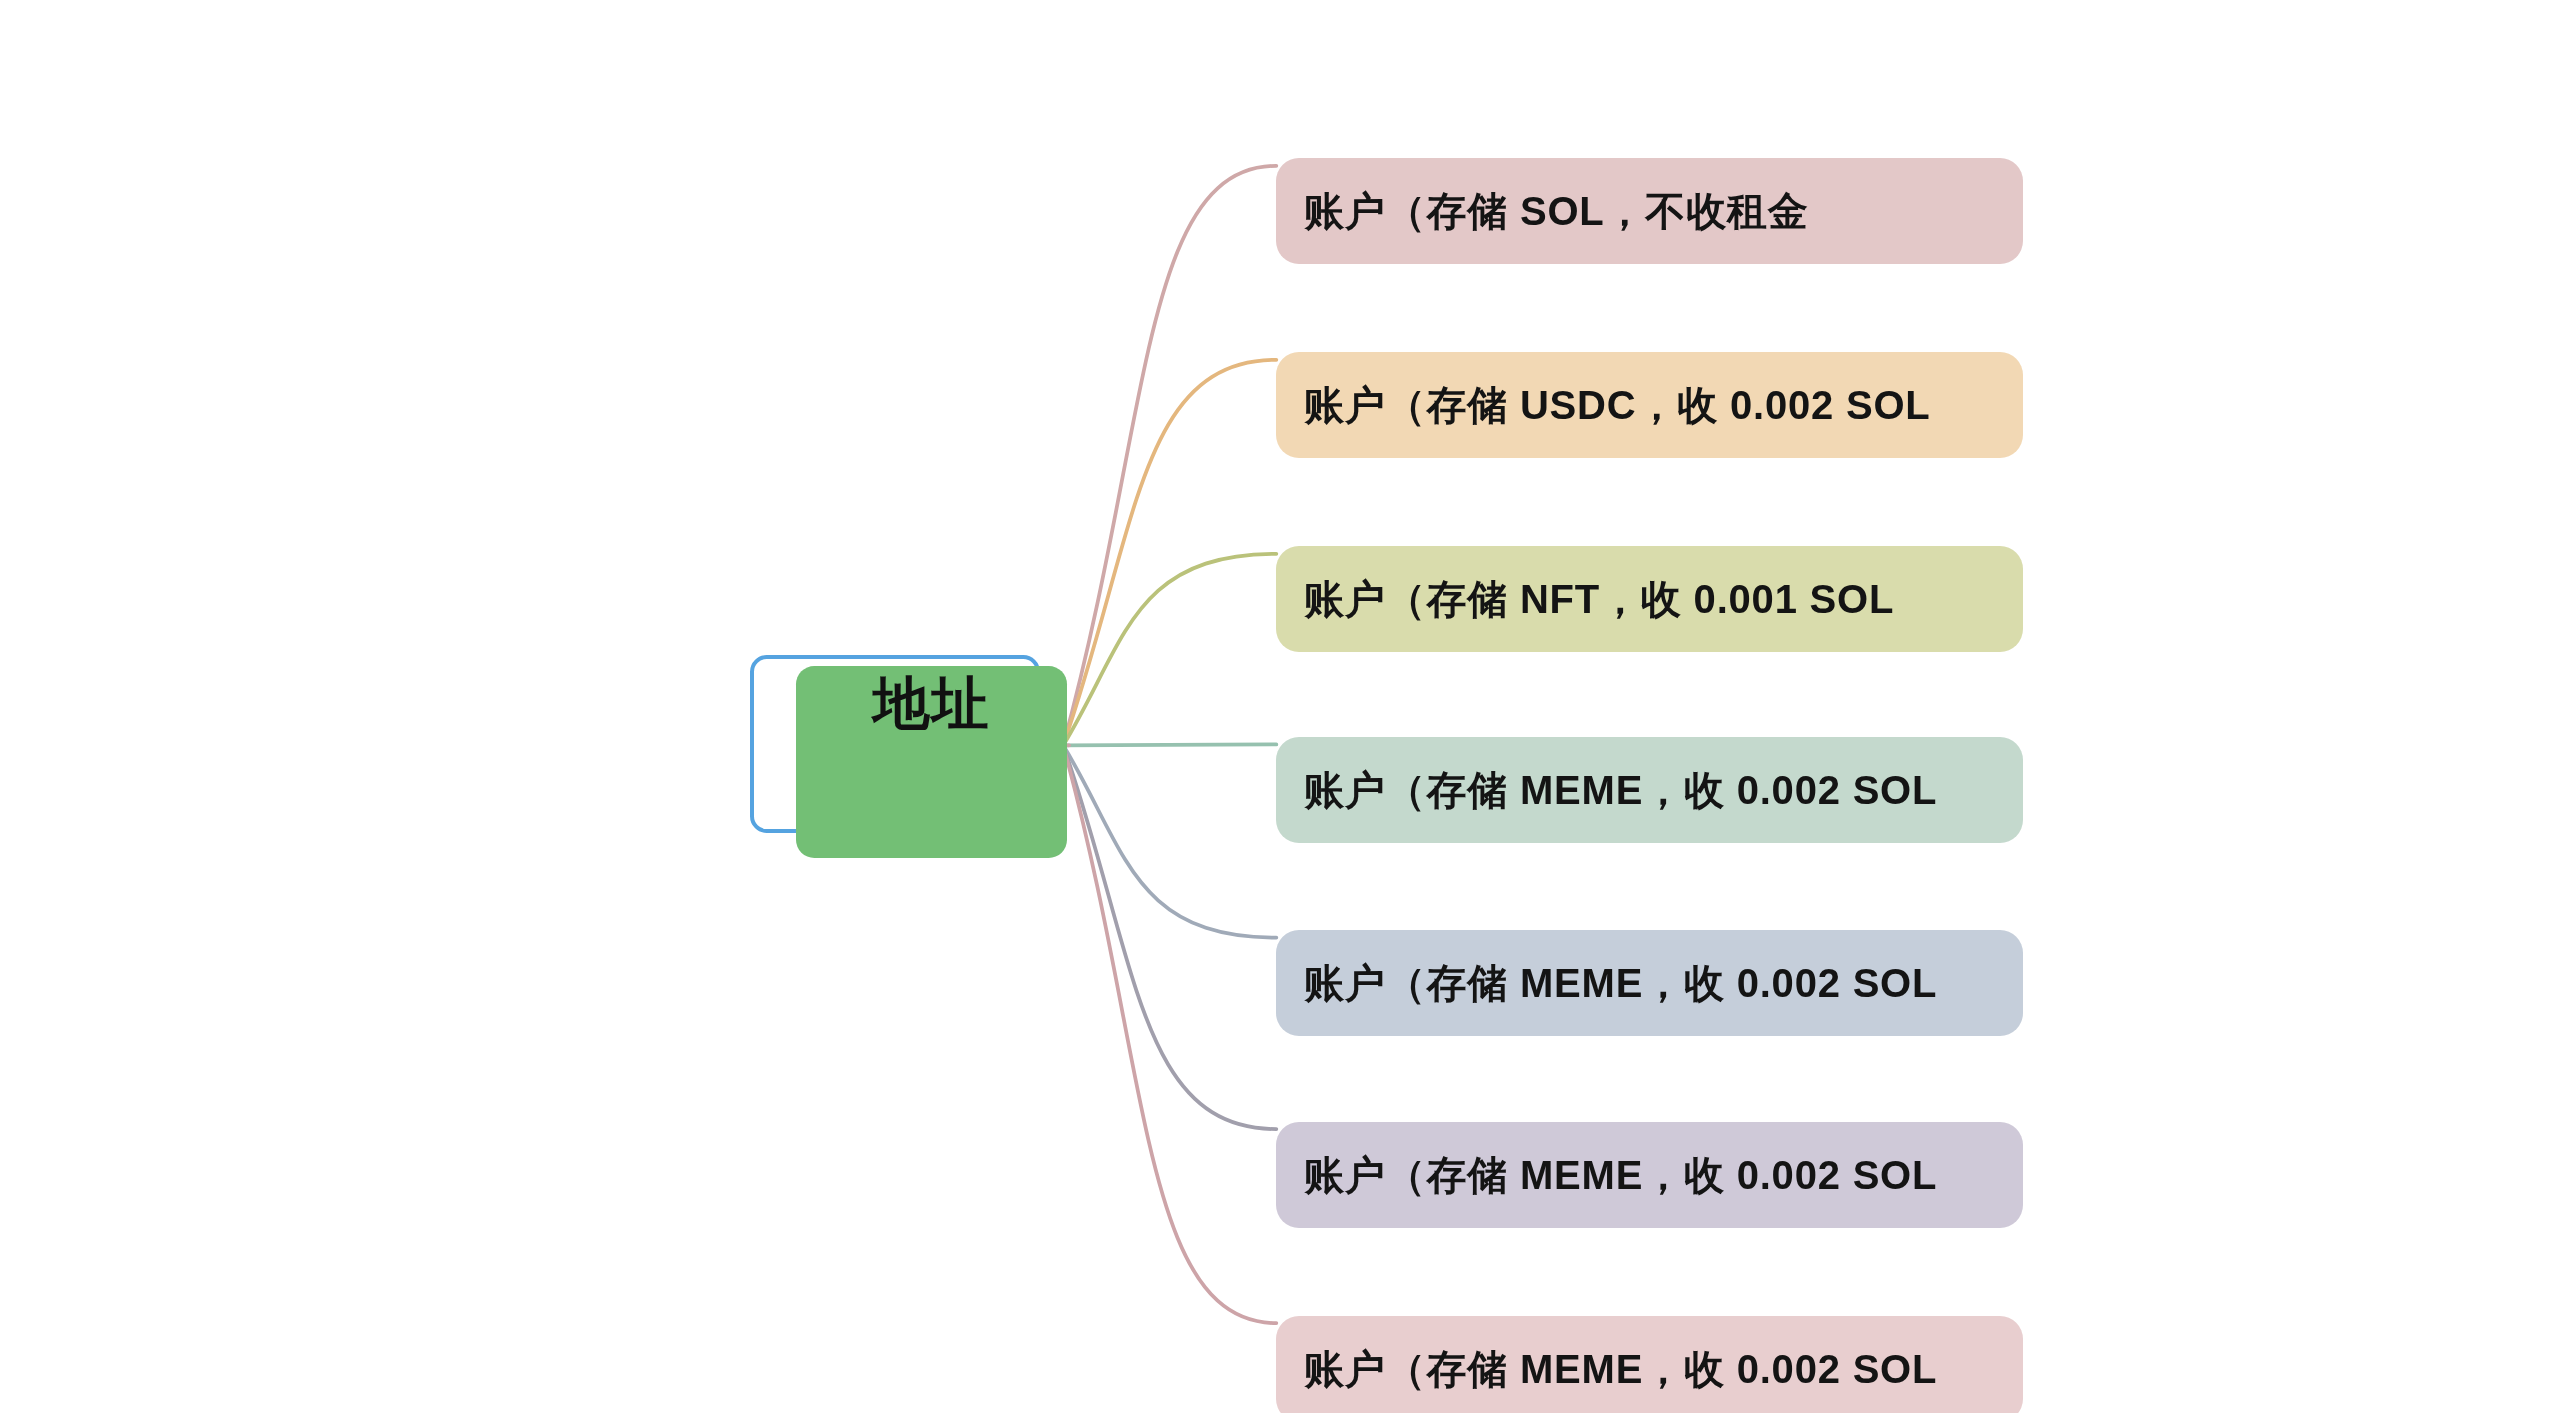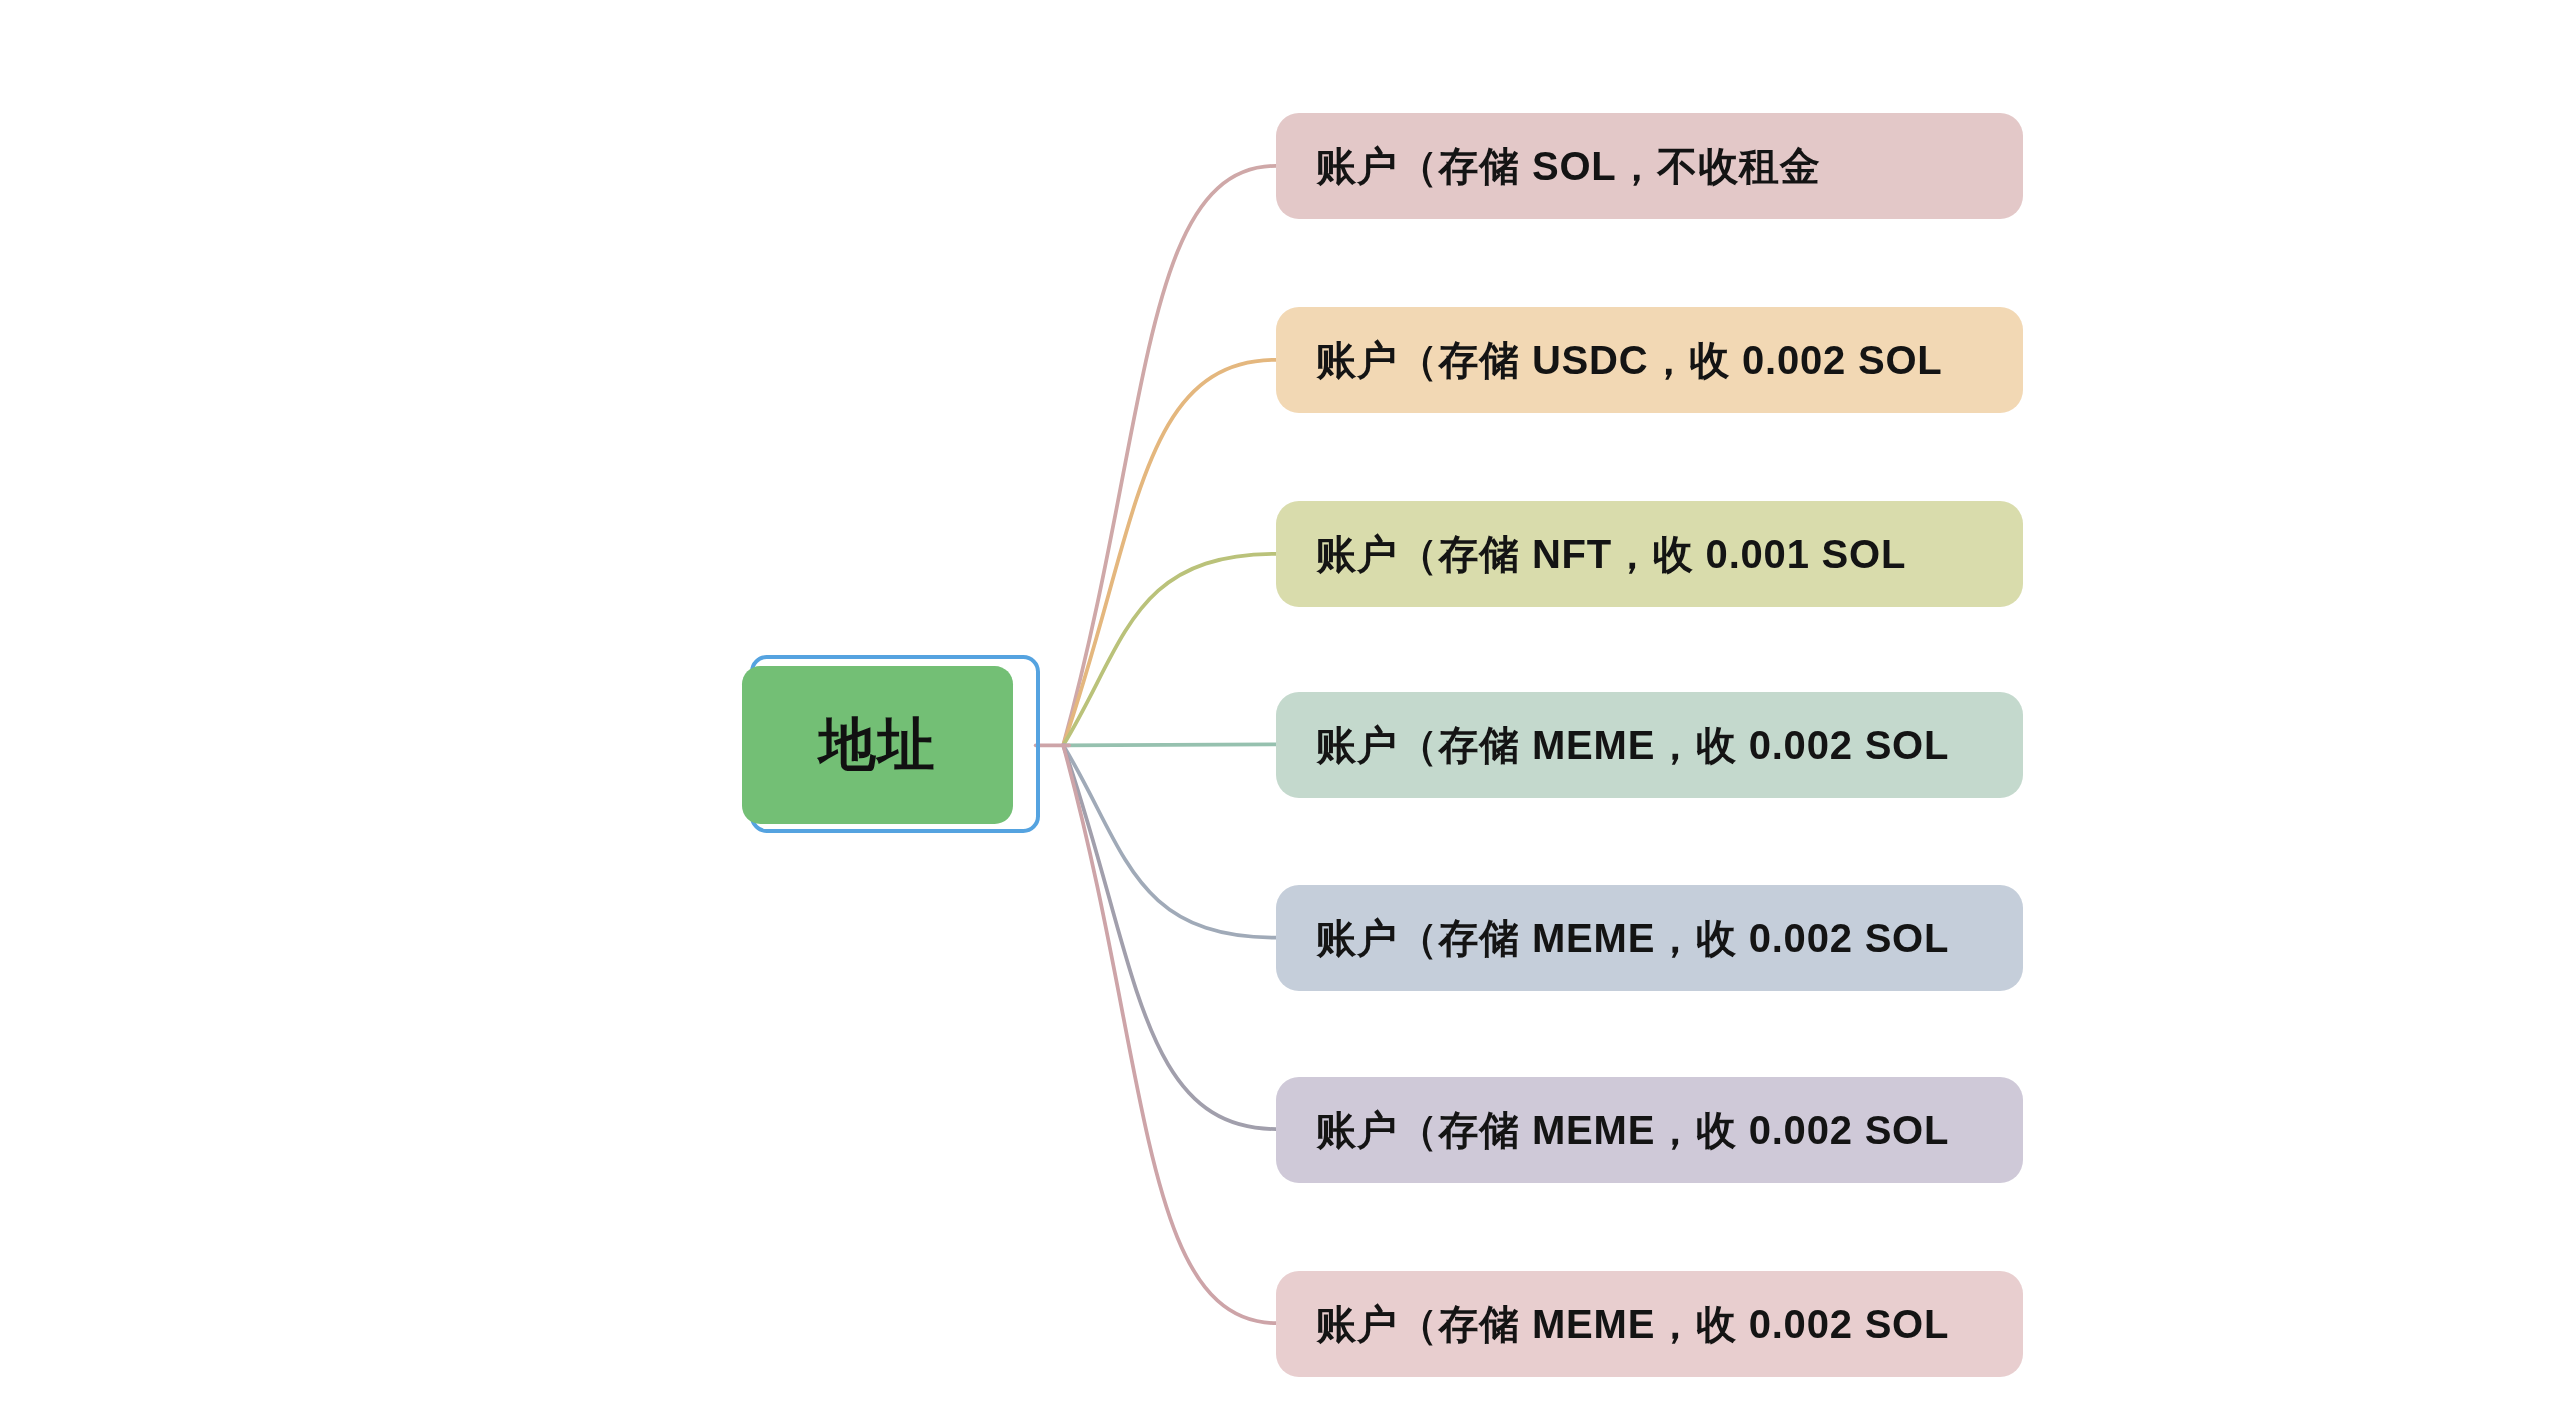--- a/index.html
+++ b/index.html
@@ -24,49 +24,49 @@
   }
   .branch-node {
     position: absolute;
     left: 1276px;
     width: 747px;
     height: 106px;
     border-radius: 23px;
     display: flex;
     align-items: center;
     box-sizing: border-box;
-    padding-left: 40px;
+    padding-left: 28px;
     white-space: nowrap;
+    margin-top: 45px;
   }
   .branch-label {
     font-size: 40px;
     font-weight: 700;
     color: #141414;
     letter-spacing: 0.8px;
   }
   #root-frame {
     position: absolute;
     left: 750px;
     top: 655px;
     width: 290px;
     height: 178px;
     border: 4.2px solid #55a3e0;
     border-radius: 16.7px;
     box-sizing: border-box;
     background: transparent;
   }
   #root-node {
     position: absolute;
-    left: 742px;
+    left: 796px;
     top: 666px;
     width: 271px;
-    height: 158px;
+    height: 192px;
     border-radius: 18.3px;
     display: flex;
-    align-items: center;
     justify-content: center;
   }
   #root-label {
     font-size: 57px;
     font-weight: 700;
     color: #111111;
     letter-spacing: 1.7px;
   }
 </style>
 </head>

